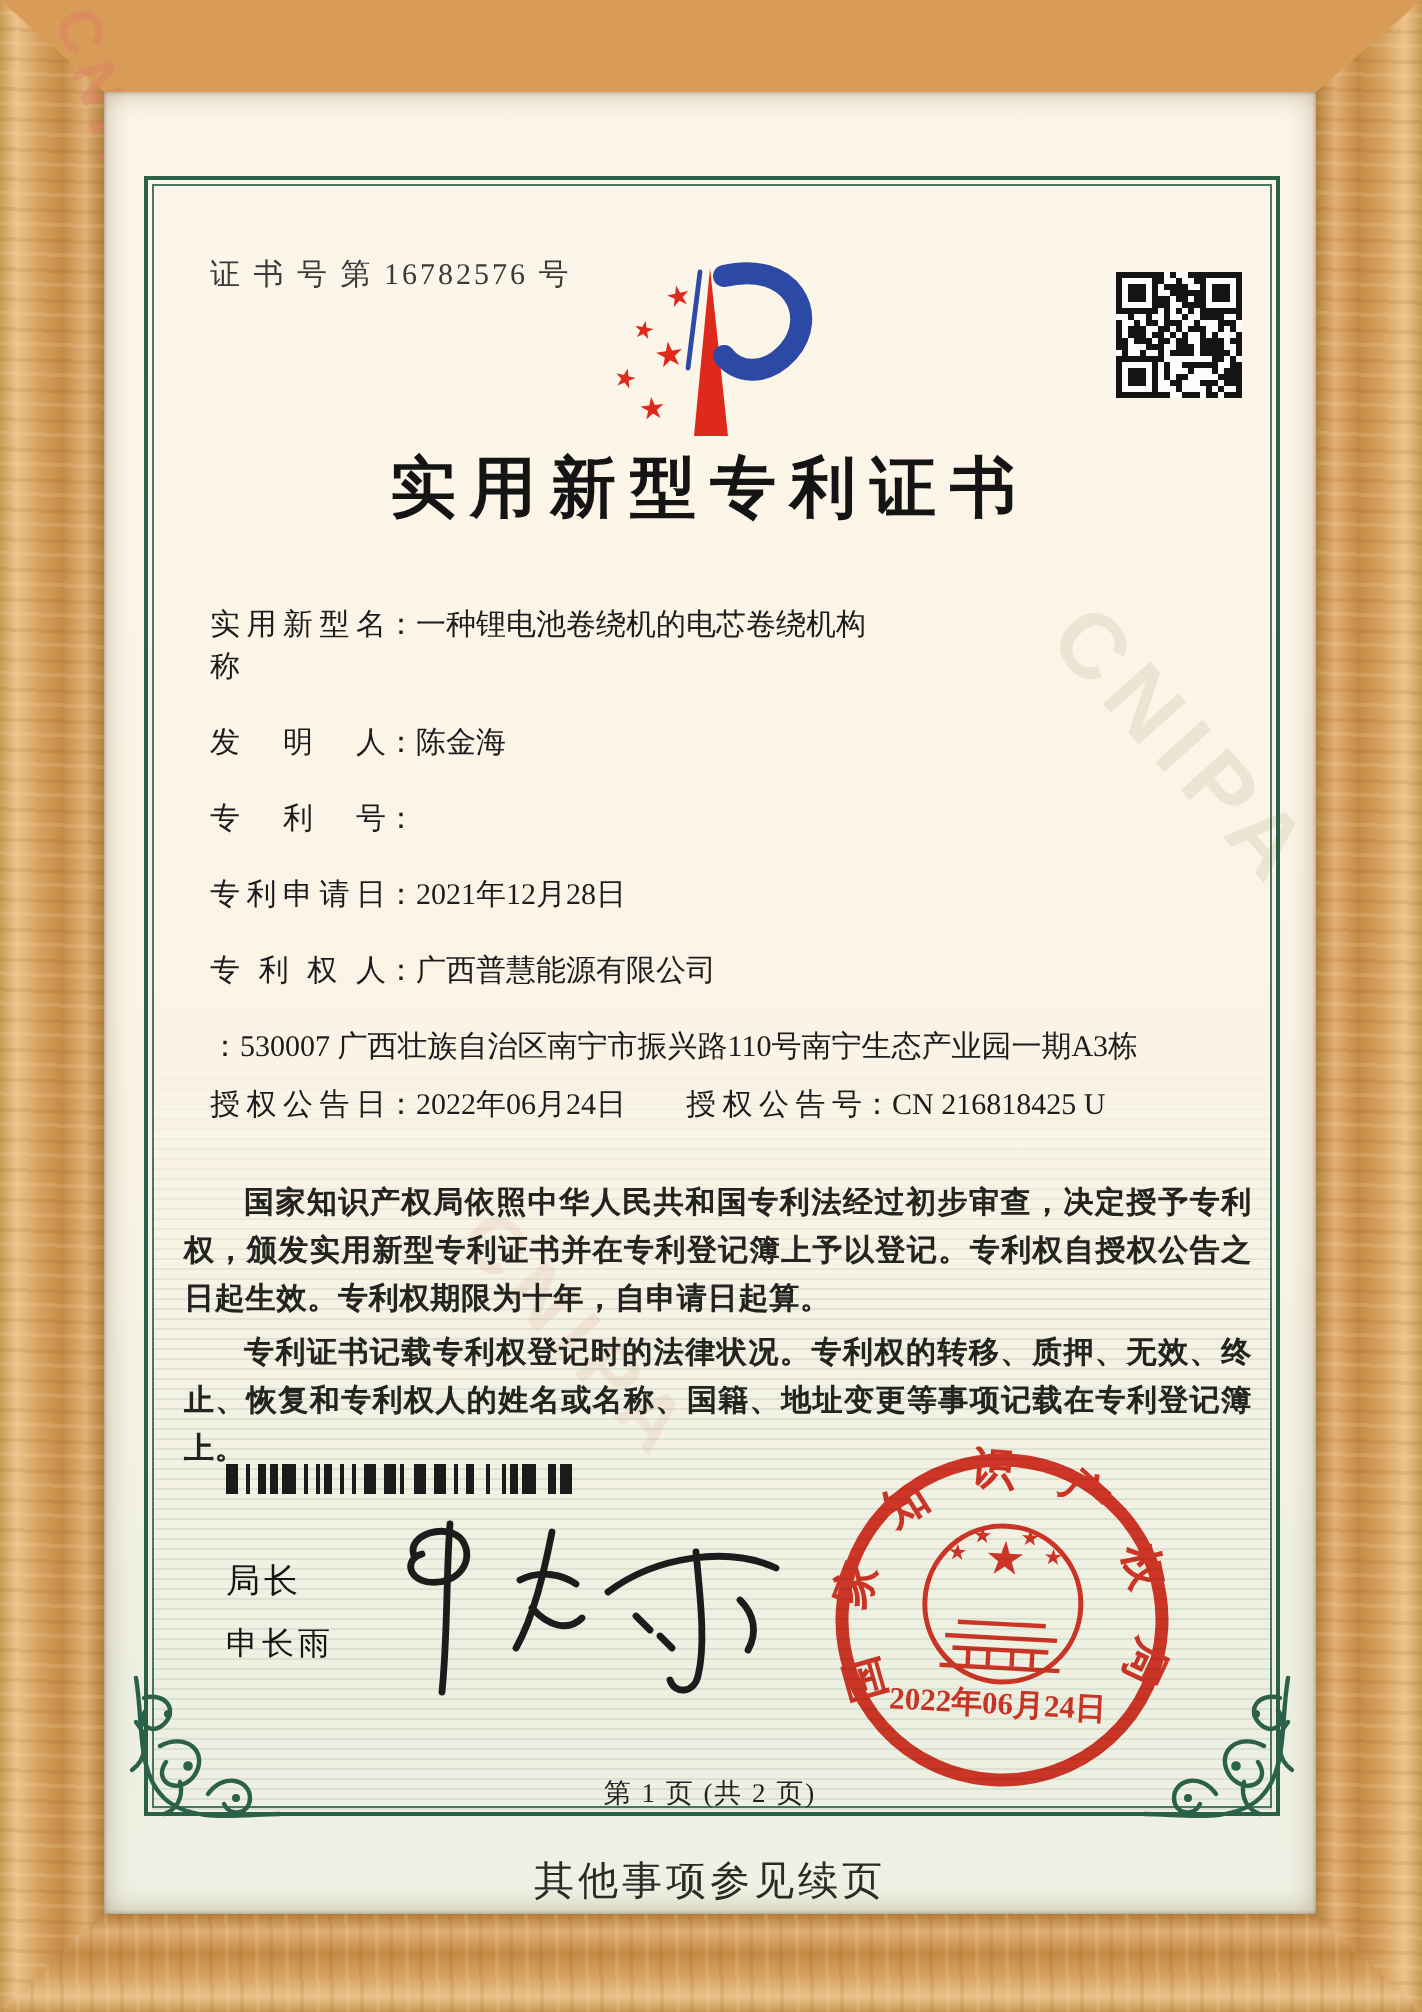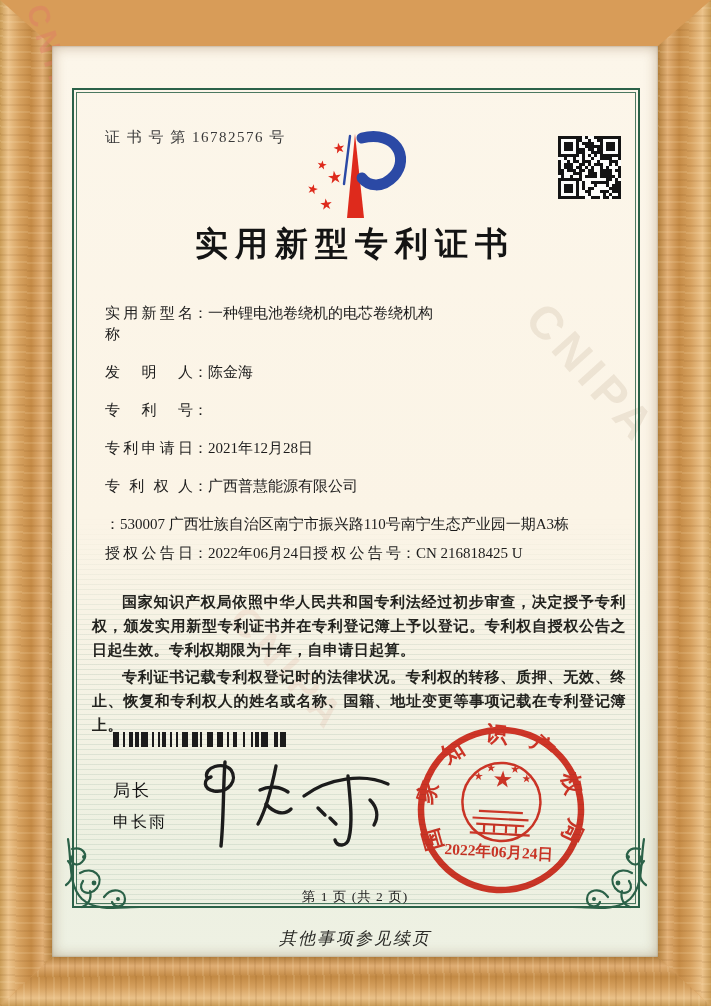--- a/index.html
+++ b/index.html
@@ -77,21 +77,21 @@
   
   .fields { position:absolute; left:53px; top:257px; width:510px; font-size:15px; color:#1c1c1c; }
   .frow { display:flex; line-height:21px; margin-bottom:17px; }
   .frow.mb22 { }
   .frow.mb0 { margin-bottom:8px; }
   .flabel { flex:0 0 88px; text-align:justify; text-align-last:justify; }
   .fcolon { flex:0 0 15px; }
   .fvalue { flex:1 1 auto; }
   .grant-row { display:flex; line-height:21px; }
   .gpair { display:flex; }
-  .gpair + .gpair { }
+  .gpair + .gpair { margin-left:30px; }
 
   
   .body-text { position:absolute; left:40px; top:544px; width:534px;
     font-size:15px; line-height:24px; color:#23231f; text-align:justify; letter-spacing:.4px;font-weight:bold; }
   .body-text p { text-indent:2em; margin-bottom:3px; }
 
   
   .barcode { position:absolute; left:61px; top:686px; width:175px; height:15px; display:flex; }
   .barcode div { height:100%; }
   .barcode .b { background:#1b1b1b; }
@@ -100,21 +100,21 @@
   .signer-title { position:absolute; left:61px; top:733px; font-size:17px; color:#141414; letter-spacing:2px; }
   .signer-name  { position:absolute; left:61px; top:766px; font-size:16px; color:#141414; letter-spacing:2px; }
   .signature-svg { position:absolute; left:140px; top:708px; }
 
   .seal { position:absolute; left:363px; top:678px; width:172px; height:172px;
     transform:rotate(3deg); mix-blend-mode:multiply; opacity:.93; }
 
   .page-info { position:absolute; left:0; top:842px; width:100%; text-align:center;
     font-size:13.5px; color:#222; letter-spacing:1px; }
   .footer-note { position:absolute; left:0; top:881px; width:100%; text-align:center;
-    font-size:17px; color:#2a2a26; letter-spacing:2px;font-style:italic; }
+    font-size:20px; color:#2a2a26; letter-spacing:2px; }
 </style>
 </head>
 <body>
 
 <div id="stage">
 
   <div class="wood wood-top"></div>
   <div class="wood wood-bottom"></div>
   <div class="wood wood-left"></div>
   <div class="wood wood-right"></div>

